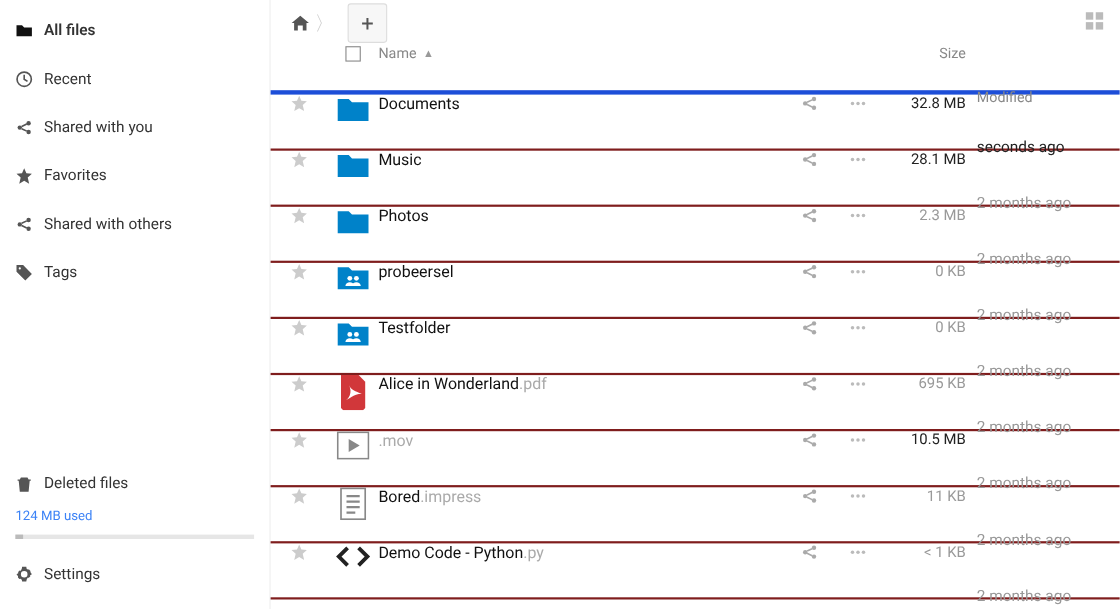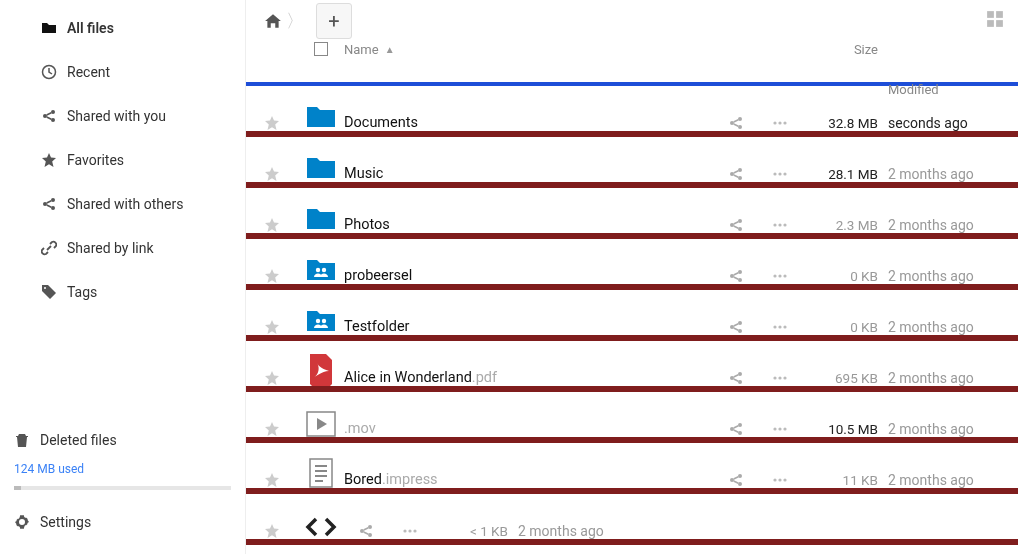--- a/index.html
+++ b/index.html
@@ -1,20 +1,20 @@
 <!DOCTYPE html>
 <html><head>
 <meta charset="utf-8">
 <style>
 * { margin:0; padding:0; box-sizing:border-box; font-family:-apple-system,BlinkMacSystemFont,"Segoe UI",Roboto,Arial,sans-serif; }
 body { width:1018px; height:554px; overflow:hidden; background:#fff; color:#222; font-size:14px; display:flex; }
 
 
 .sidebar { width:246px; height:100%; border-right:1px solid #eee; display:flex; flex-direction:column; }
-.nav { flex:1; padding-top:6px;padding-left:27px; }
+.nav { flex:1; padding-top:6px; }
 .nav-item { display:flex; align-items:center; height:44px; padding-left:14px; cursor:pointer; color:#333; }
 .nav-item.active { font-weight:600; }
 .nav-icon { width:26px; display:flex; align-items:center; color:#333; }
 .nav-item:not(.active) .nav-icon { color:#555; }
 .nav-label { font-size:14px; }
 .sidebar-bottom { padding-bottom:10px; }
 .quota { padding:0 14px 6px 14px; font-size:12px; color:#3b82f6; }
 .quota-bar { height:4px; background:#e6e6e6; margin:4px 14px 10px 14px; position:relative; }
 .quota-bar-fill { position:absolute; left:0; top:0; height:100%; background:#bbb; width:3%; }
 
@@ -30,21 +30,21 @@
 .thead { display:flex; align-items:flex-start; height:44px; border-bottom:4px solid #1d4ed8; color:#888; font-size:13px; }
 .col-fav { width:52px; }
 .col-check { width:46px; display:flex; justify-content:center; }
 .col-name { flex:1; display:flex; align-items:center; gap:6px; }
 .col-share { width:44px; }
 .col-more { width:44px; }
 .col-size { width:86px; text-align:right; padding-right:10px; }
 .col-mod  { width:130px;margin-top:40px; }
 
 .tbody { }
-.row { display:flex; align-items:flex-end; height:51px; border-bottom:6px solid #7f1d1d; }
+.row { display:flex; align-items:flex-start; height:51px; border-bottom:2px solid #7f1d1d; }
 .star { color:#ccc; cursor:pointer; }
 .file-icon { display:flex; align-items:center; justify-content:center; width:46px; }
 .name { flex:1; display:flex; align-items:baseline; gap:0; font-size:14.5px; color:#111; cursor:pointer; }
 .name .ext { color:#aaa; }
 .share-i, .more-i { color:#bbb; cursor:pointer; display:flex; justify-content:center; }
 .size { font-size:13.5px; }
 .size.dim { color:#999; }
 .mod { font-size:14px; }
 .mod.dim { color:#999; }
 
@@ -97,28 +97,20 @@
       <div class="nav-item">
         <span class="nav-icon">
           <svg width="16" height="16" viewBox="0 0 16 16" fill="#555">
             <circle cx="4" cy="8" r="2"></circle>
             <circle cx="12" cy="4" r="2"></circle>
             <circle cx="12" cy="12" r="2"></circle>
             <path d="M5.7 7L10.3 4.8M5.7 9l4.6 2.2" stroke="#555" stroke-width="1.5"></path>
           </svg>
         </span>
         <span class="nav-label">Shared with others</span>
-      </div>
-      <div class="nav-item">
-        <span class="nav-icon">
-          <svg width="16" height="16" viewBox="0 0 16 16" fill="none" stroke="#555" stroke-width="1.8">
-            <path d="M6 10l4-4M7 12l-2 2a3 3 0 01-4-4l2-2M9 4l2-2a3 3 0 014 4l-2 2"></path>
-          </svg>
-        </span>
-        <span class="nav-label">Shared by link</span>
       </div>
       <div class="nav-item">
         <span class="nav-icon">
           <svg width="16" height="16" viewBox="0 0 16 16" fill="#555">
             <path d="M1 1h6l8 8-6 6-8-8V1zm3 4a1 1 0 100-2 1 1 0 000 2z"></path>
           </svg>
         </span>
         <span class="nav-label">Tags</span>
       </div>
     </div>
@@ -482,20 +474,24 @@
             <svg width="16" height="16" viewBox="0 0 16 16" fill="#ccc">
               <path d="M8 1l2 4.5 5 .5-3.8 3.4L12.5 15 8 12.3 3.5 15l1.3-5.6L1 6l5-.5L8 1z"></path>
             </svg>
           </span>
         </div>
         <div class="file-icon">
           <svg width="32" height="24" viewBox="0 0 32 24" fill="none" stroke="#222" stroke-width="3.5">
             <path d="M11 4L3 12l8 8M21 4l8 8-8 8"></path>
           </svg>
         </div>
+        <div class="name">
+          <span>Demo Code - Python</span>
+          <span class="ext">.py</span>
+        </div>
         <div class="col-share share-i">
           <svg width="16" height="16" viewBox="0 0 16 16" fill="#aaa">
             <circle cx="4" cy="8" r="2"></circle>
             <circle cx="12" cy="4" r="2"></circle>
             <circle cx="12" cy="12" r="2"></circle>
             <path d="M5.7 7L10.3 4.8M5.7 9l4.6 2.2" stroke="#aaa" stroke-width="1.5"></path>
           </svg>
         </div>
         <div class="col-more more-i">
           <svg width="16" height="16" viewBox="0 0 16 16" fill="#bbb">

